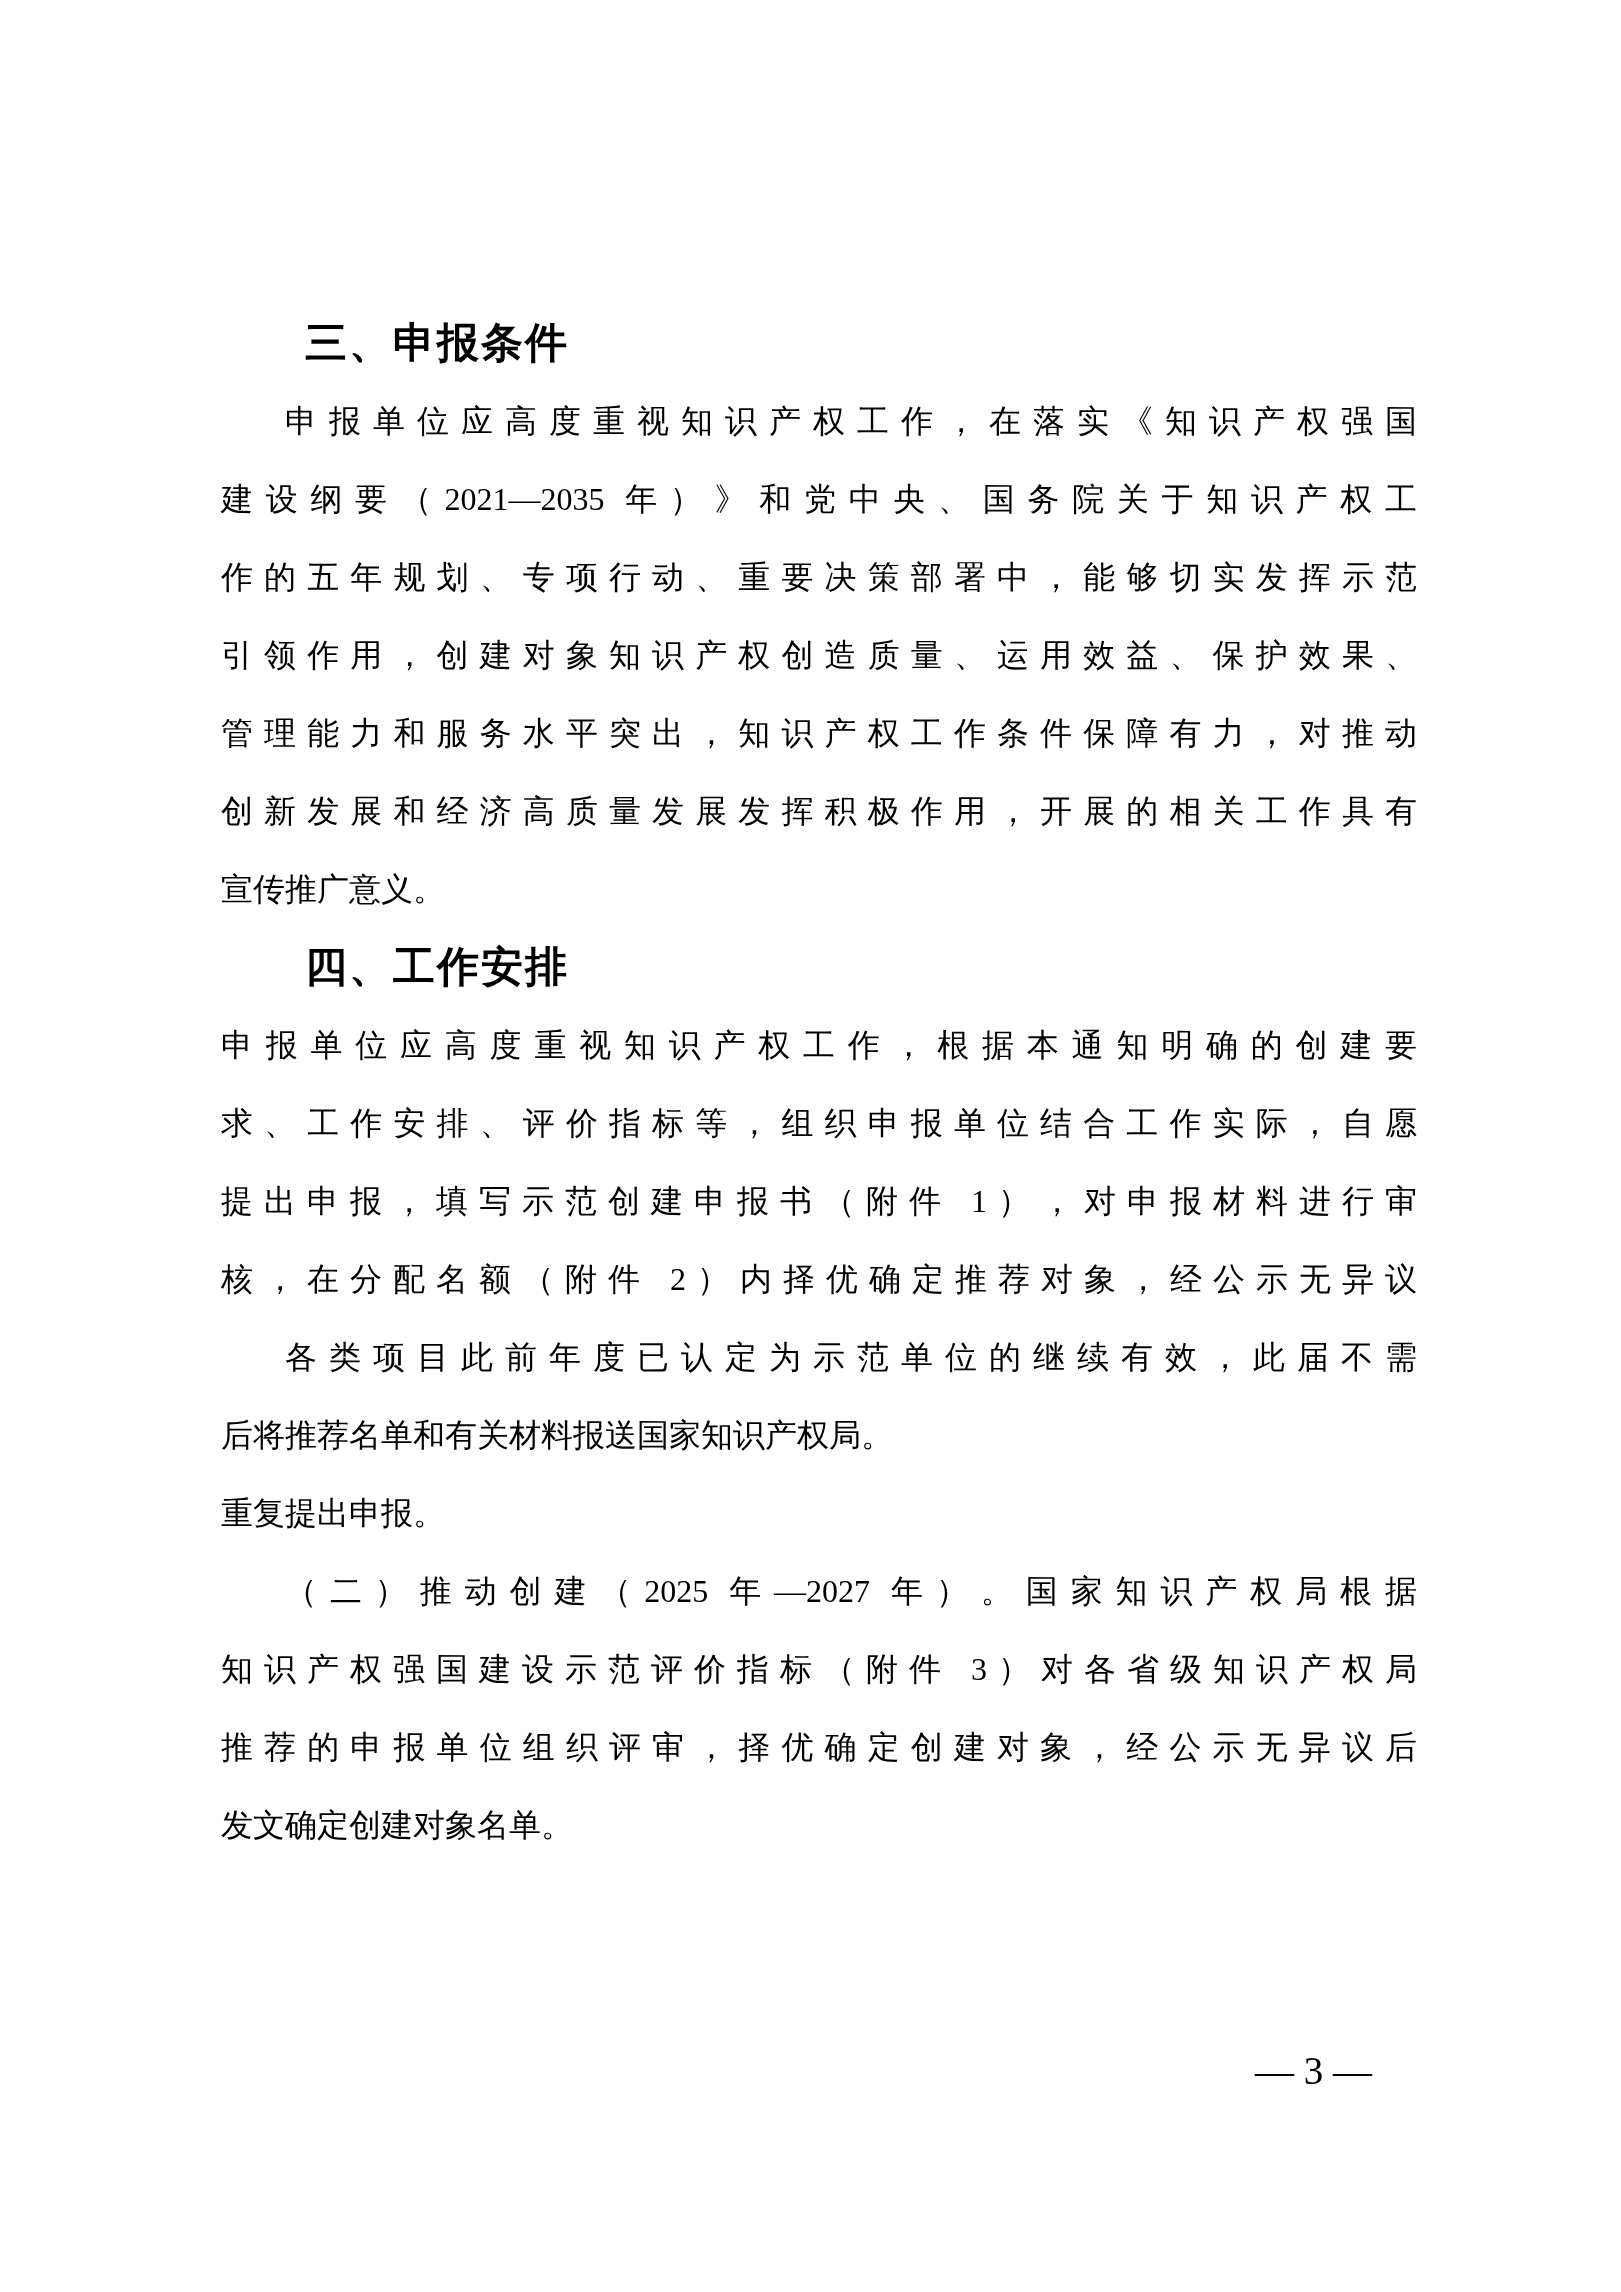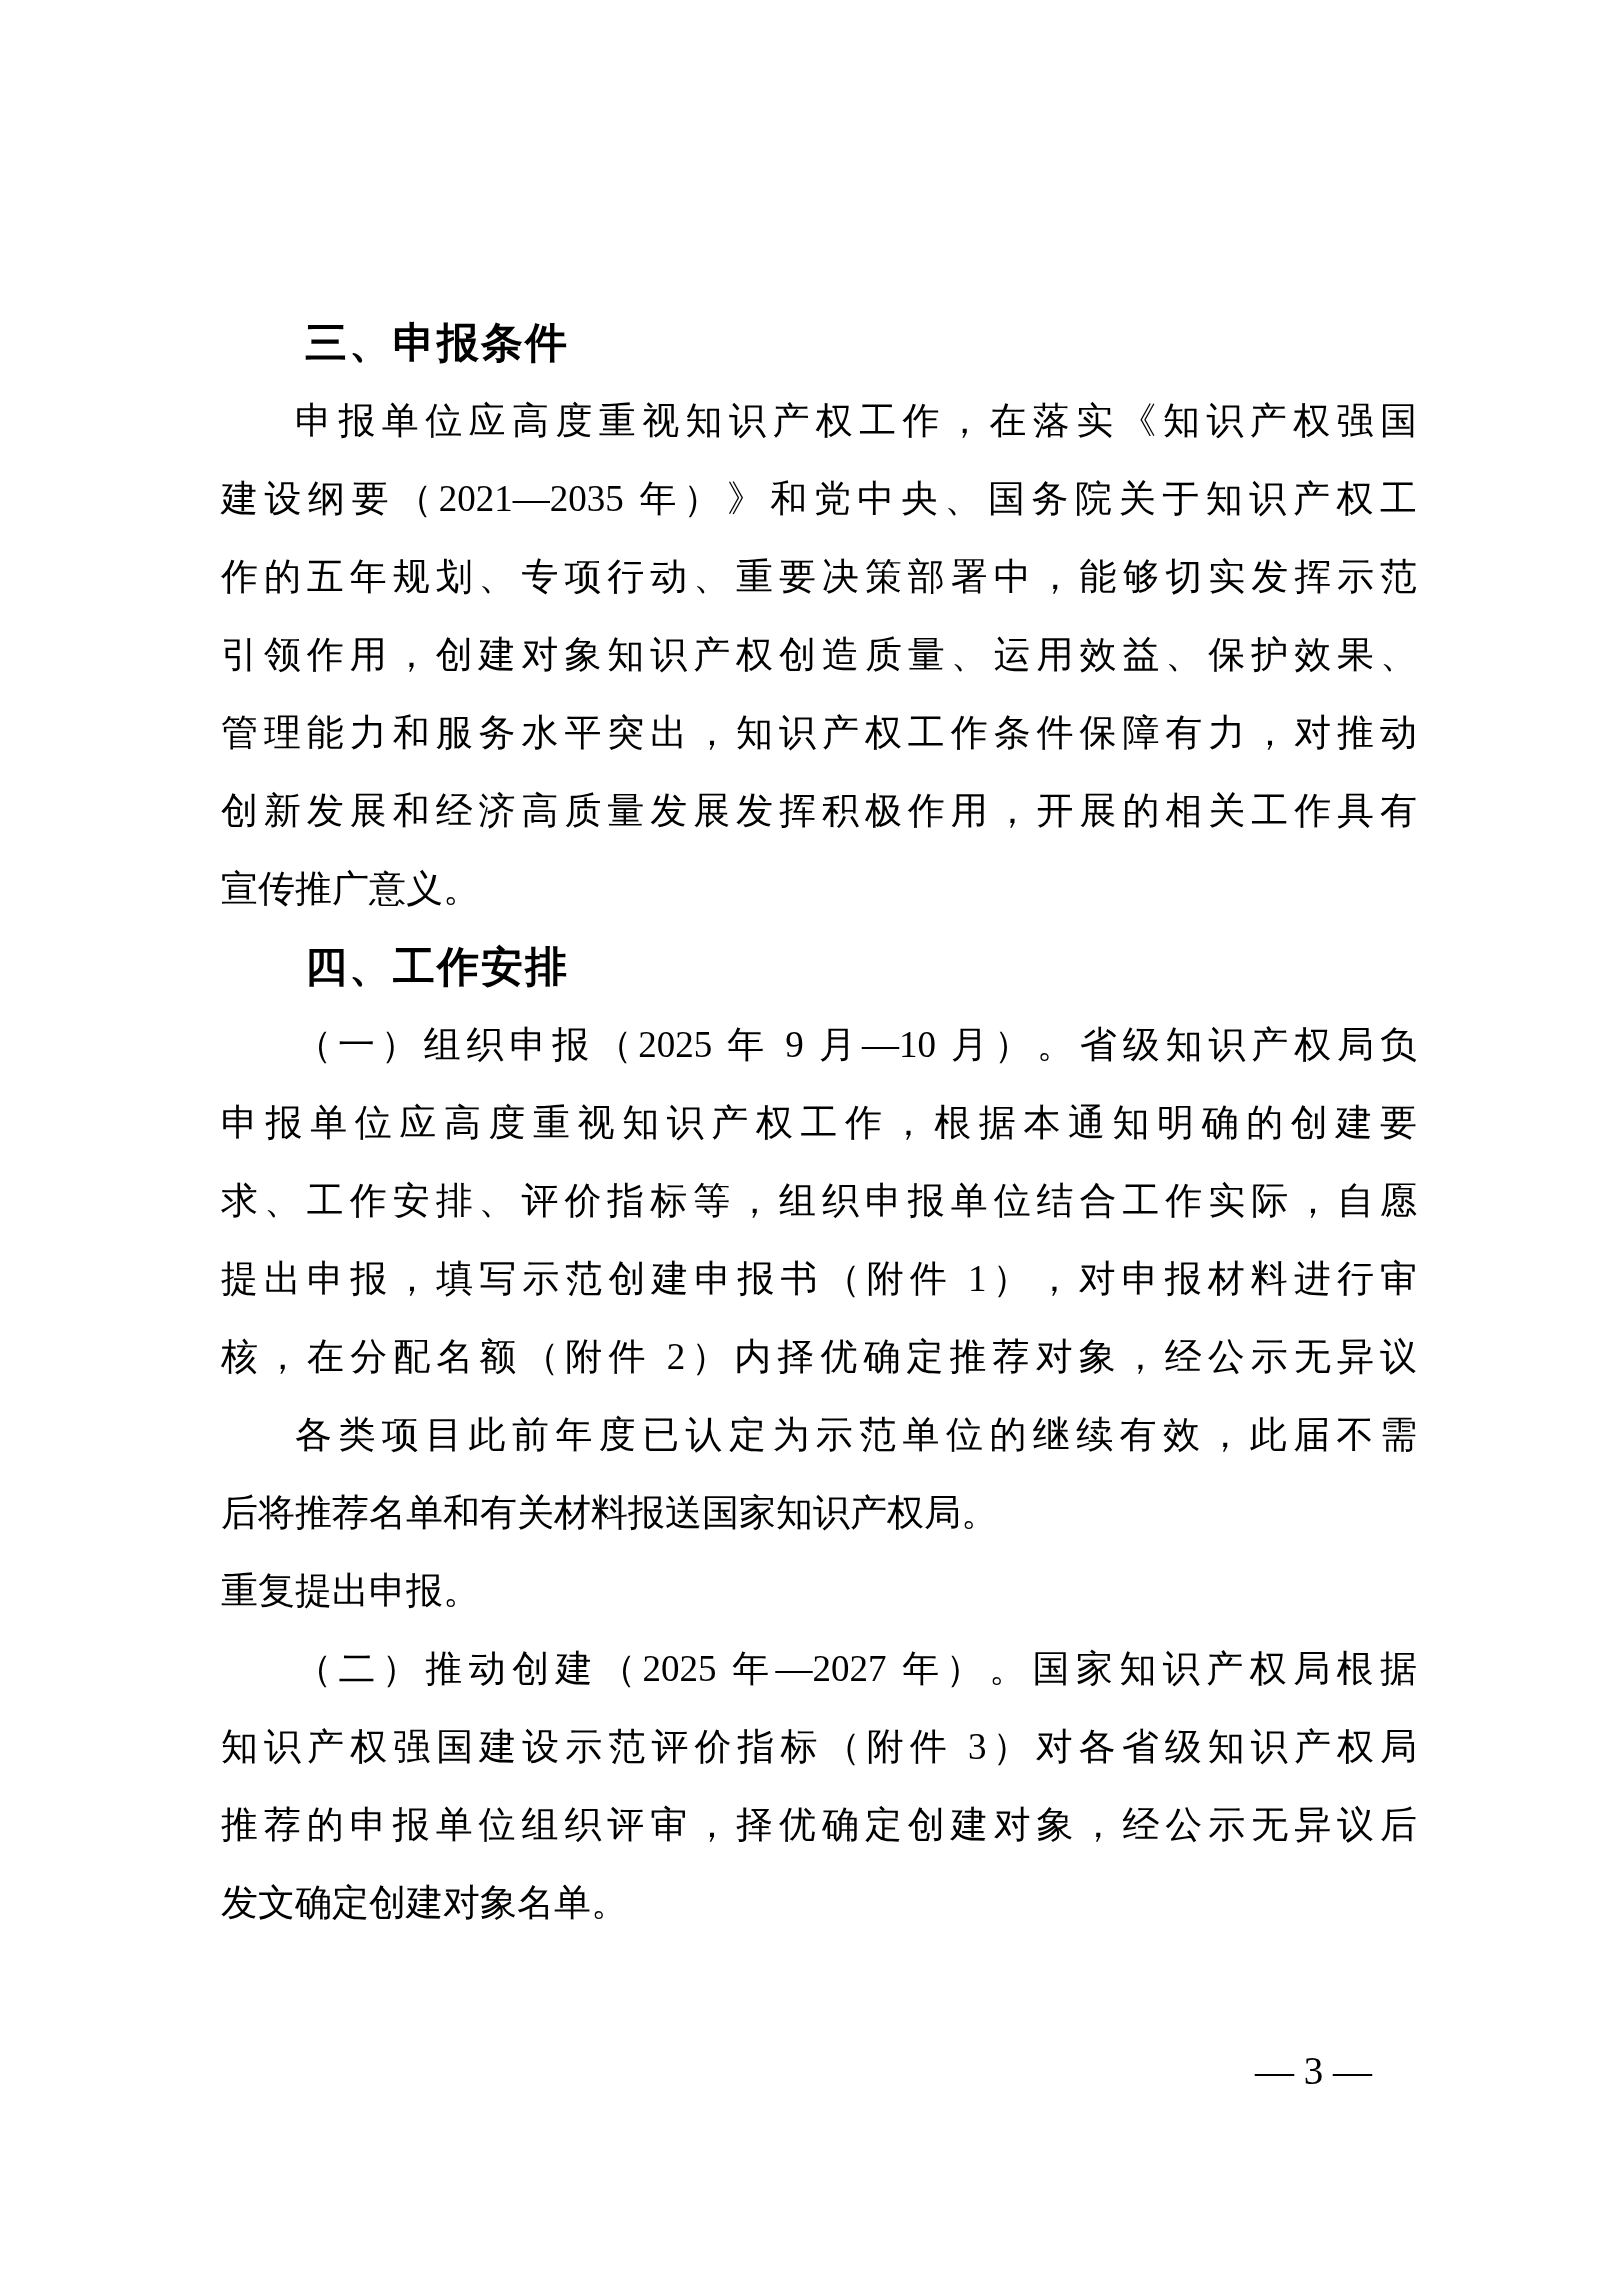--- a/index.html
+++ b/index.html
@@ -16,21 +16,21 @@
     font-family: "Liberation Serif", "DejaVu Serif", serif;
     color: #000000;
   }
   .doc-body {
     position: absolute;
     left: 221px;
     top: 304px;
     width: 1196px;
   }
   .line {
-    font-size: 37px;
+    font-size: 32px;
     line-height: 78px;
     height: 78px;
     white-space: pre-wrap;
     text-align: left;
     color: #000;
   }
   .line.fill {
     text-align: justify;
     text-align-last: justify;
   }
@@ -65,21 +65,20 @@
   <div class="doc-body">
       <div class="line heading indent">三、申报条件</div>
       <div class="line indent fill">申报单位应高度重视知识产权工作，在落实《知识产权强国</div>
       <div class="line fill">建设纲要（2021—2035 年）》和党中央、国务院关于知识产权工</div>
       <div class="line fill">作的五年规划、专项行动、重要决策部署中，能够切实发挥示范</div>
       <div class="line fill">引领作用，创建对象知识产权创造质量、运用效益、保护效果、</div>
       <div class="line fill">管理能力和服务水平突出，知识产权工作条件保障有力，对推动</div>
       <div class="line fill">创新发展和经济高质量发展发挥积极作用，开展的相关工作具有</div>
       <div class="line">宣传推广意义。</div>
       <div class="line heading indent">四、工作安排</div>
-      <div class="line indent fill"><span class="lead">（一）组织申报（2025 年 9 月—10 月）。</span>省级知识产权局负</div>
       <div class="line fill">申报单位应高度重视知识产权工作，根据本通知明确的创建要</div>
       <div class="line fill">求、工作安排、评价指标等，组织申报单位结合工作实际，自愿</div>
       <div class="line fill">提出申报，填写示范创建申报书（附件 1），对申报材料进行审</div>
       <div class="line fill">核，在分配名额（附件 2）内择优确定推荐对象，经公示无异议</div>
       <div class="line indent fill">各类项目此前年度已认定为示范单位的继续有效，此届不需</div>
       <div class="line">后将推荐名单和有关材料报送国家知识产权局。</div>
       <div class="line">重复提出申报。</div>
       <div class="line indent fill"><span class="lead">（二）推动创建（2025 年—2027 年）。</span>国家知识产权局根据</div>
       <div class="line fill">知识产权强国建设示范评价指标（附件 3）对各省级知识产权局</div>
       <div class="line fill">推荐的申报单位组织评审，择优确定创建对象，经公示无异议后</div>

